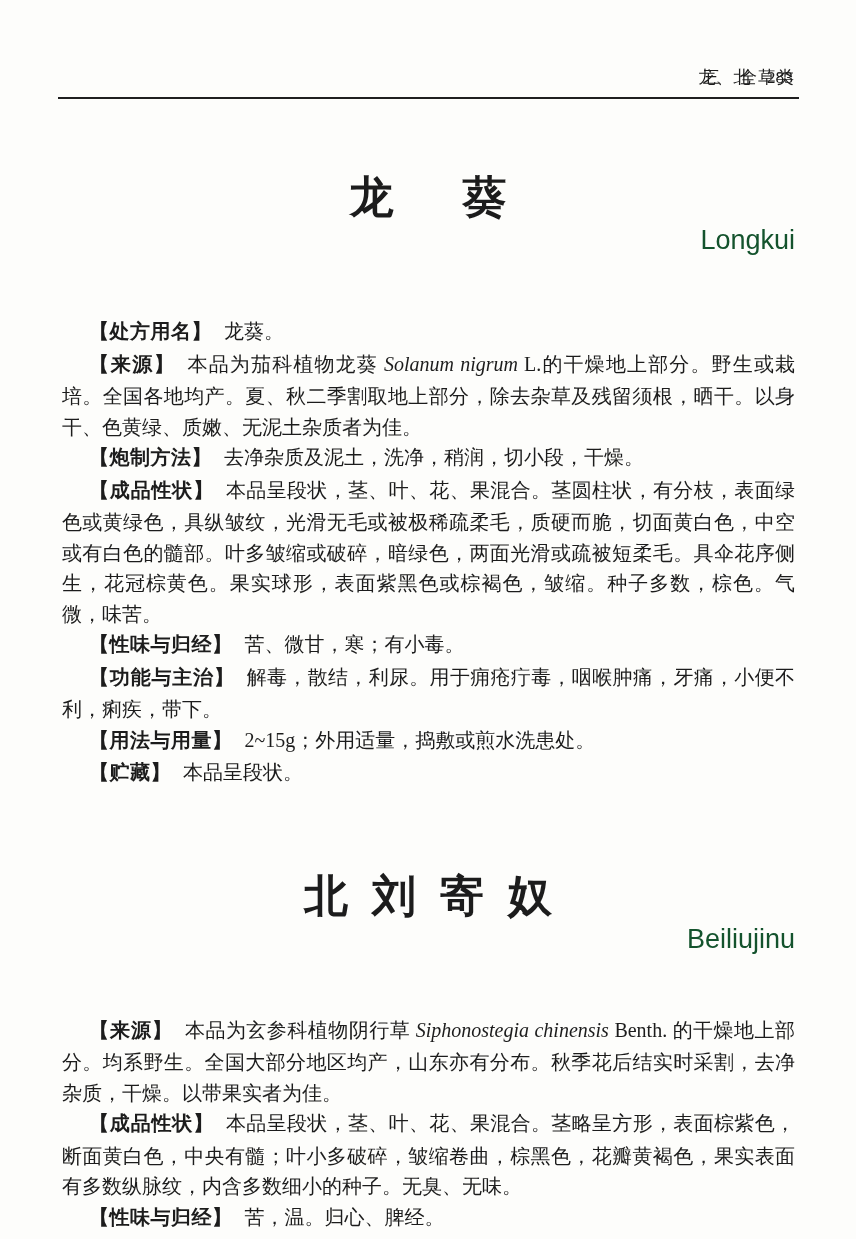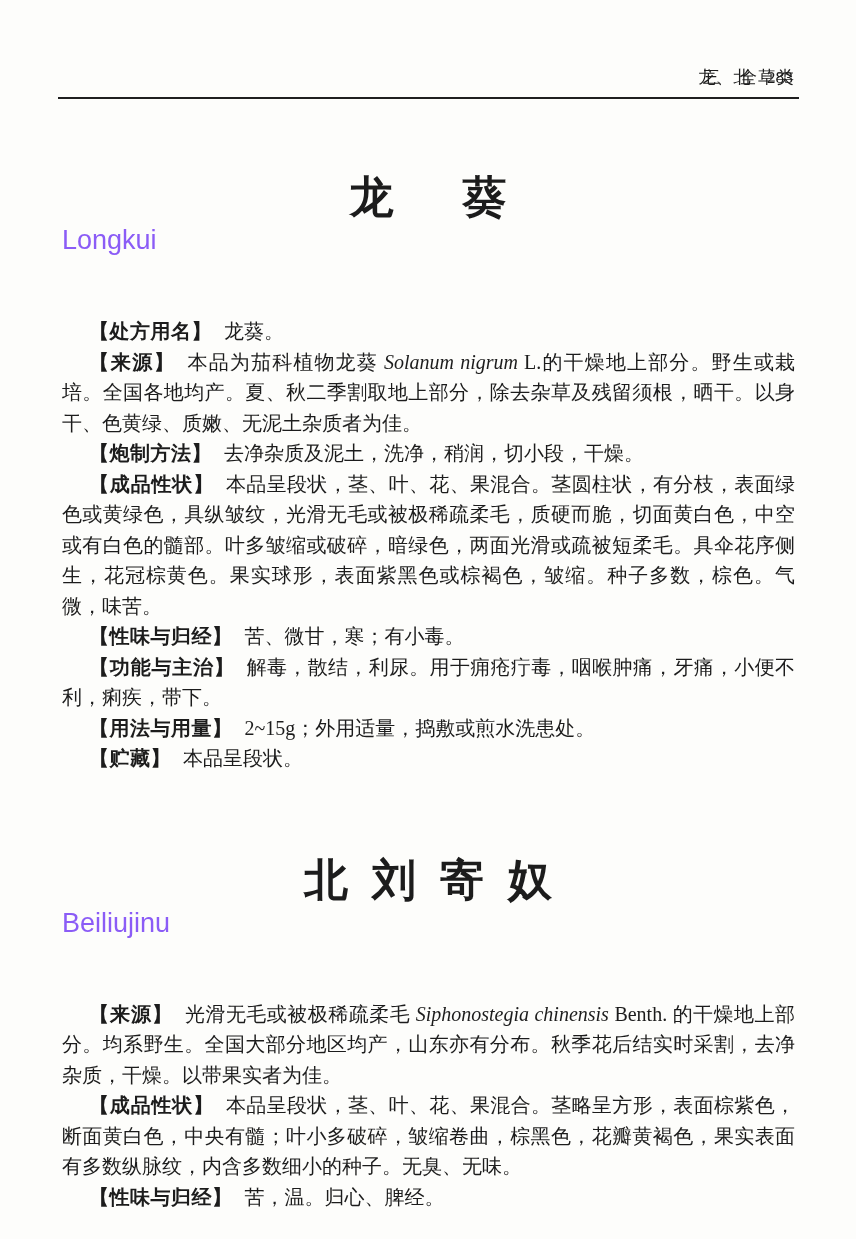--- a/index.html
+++ b/index.html
@@ -50,40 +50,40 @@
     margin: 78px 0 0 0;
     text-align: center;
     font-size: 44px;
     line-height: 41px;
     font-weight: 700;
     letter-spacing: 1px;
   }
   .entry + .entry .entry-title { margin-top: 86px; }
   .entry-pinyin {
     margin-top: 6px;
-    text-align: left;
+    text-align: right;
     font-size: 27px;
     line-height: 32px;
     font-weight: 400;
-    color: #8b5cf6;
+    color: #14532d;
     font-family: "Liberation Sans", "DejaVu Sans", sans-serif;
   }
   .entry-body {
     margin-top: 60px;
     font-size: 20px;
     line-height: 30.5px;
     text-align: justify;
   }
   .field {
     margin: 0;
     text-indent: 27px;
   }
   .field-label {
     font-weight: 700;
-    font-family: Liberation Serif, serif;
+    font-family: Liberation Mono, monospace;
     margin-right: 0.6em;
     letter-spacing: 0.5px;
   }
   .latin { font-style: italic; }
 </style>
 </head>
 <body>
 
 <div class="page">
 
@@ -108,20 +108,20 @@
           <p class="field"><span class="field-label">【性味与归经】</span><span class="plain">苦、微甘，寒；有小毒。</span></p>
           <p class="field"><span class="field-label">【功能与主治】</span><span class="plain">解毒，散结，利尿。用于痈疮疔毒，咽喉肿痛，牙痛，小便不利，痢疾，带下。</span></p>
           <p class="field"><span class="field-label">【用法与用量】</span><span class="plain">2~15g；外用适量，捣敷或煎水洗患处。</span></p>
           <p class="field"><span class="field-label">【贮藏】</span><span class="plain">本品呈段状。</span></p>
         </div>
       </section>
       <section class="entry">
         <h1 class="entry-title">北 刘 寄 奴</h1>
         <div class="entry-pinyin">Beiliujinu</div>
         <div class="entry-body">
-          <p class="field"><span class="field-label">【来源】</span><span class="plain">光滑无毛或被极稀疏柔毛 </span><span class="latin">Siphonostegia chinensis</span><span class="plain"> Benth. 的干燥地上部分。均系野生。全国大部分地区均产，山东亦有分布。秋季花后结实时采割，去净杂质，干燥。以带果实者为佳。</span></p>
+          <p class="field"><span class="field-label">【来源】</span><span class="plain">本品为玄参科植物阴行草 </span><span class="latin">Siphonostegia chinensis</span><span class="plain"> Benth. 的干燥地上部分。均系野生。全国大部分地区均产，山东亦有分布。秋季花后结实时采割，去净杂质，干燥。以带果实者为佳。</span></p>
           <p class="field"><span class="field-label">【成品性状】</span><span class="plain">本品呈段状，茎、叶、花、果混合。茎略呈方形，表面棕紫色，断面黄白色，中央有髓；叶小多破碎，皱缩卷曲，棕黑色，花瓣黄褐色，果实表面有多数纵脉纹，内含多数细小的种子。无臭、无味。</span></p>
           <p class="field"><span class="field-label">【性味与归经】</span><span class="plain">苦，温。归心、脾经。</span></p>
         </div>
       </section>
     </div>
 
 </div>
 
 </body></html>

